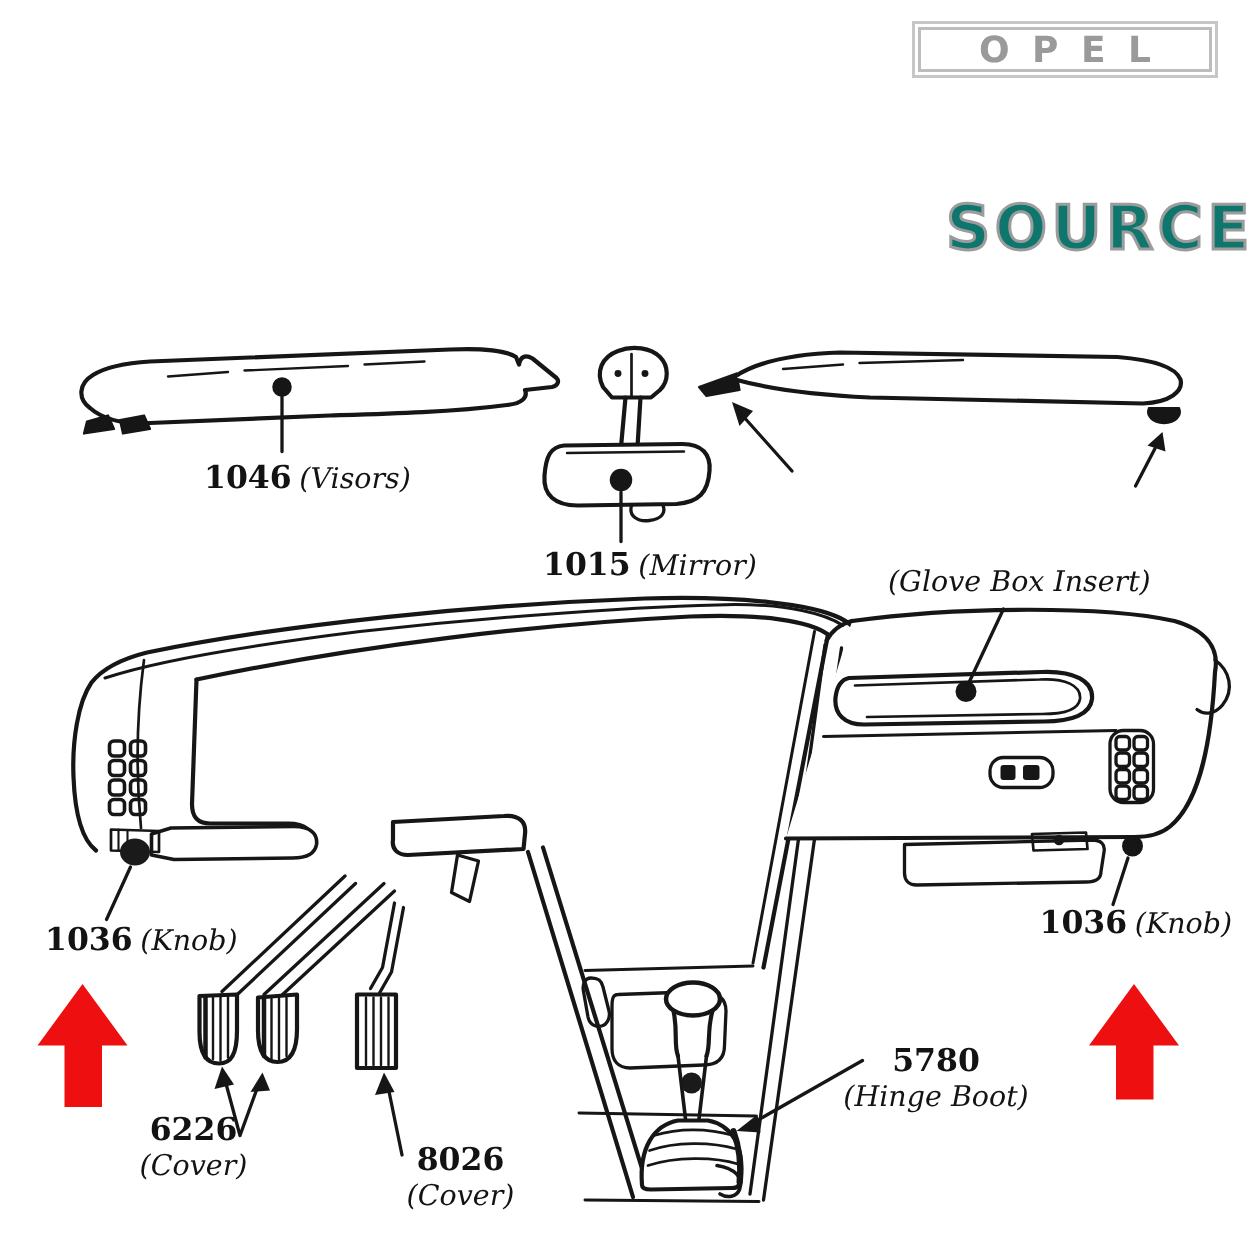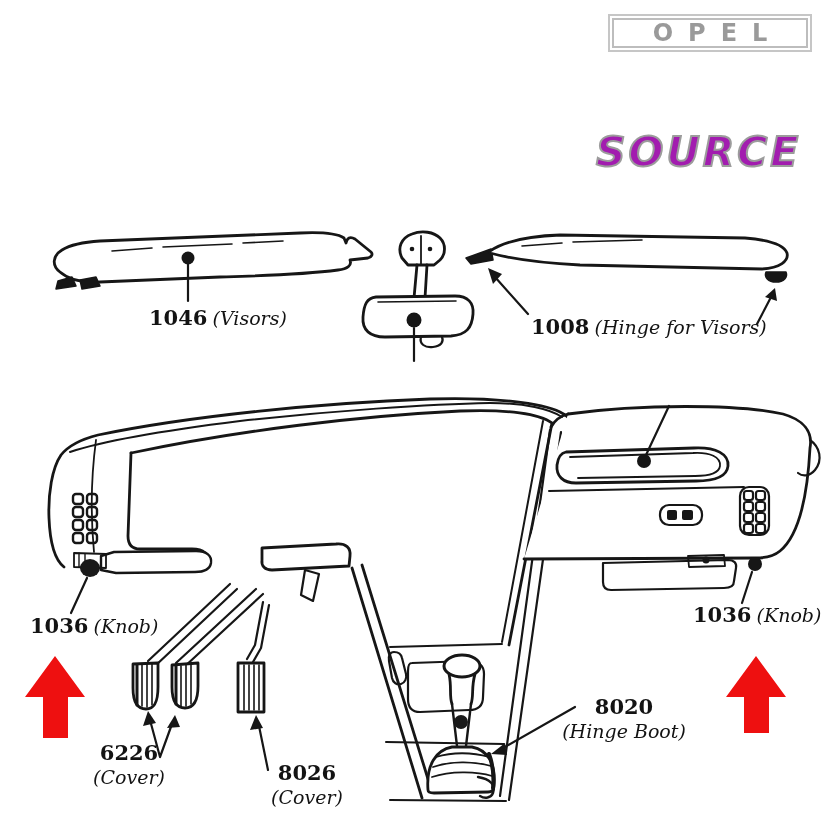--- a/index.html
+++ b/index.html
@@ -12,23 +12,23 @@
   .logo{position:absolute;left:596px;top:10px;width:238px;height:165px;}
   .badge{position:absolute;left:12px;top:4px;width:200px;height:34px;
          border:2px solid #c6c6c6;box-shadow:inset 0 0 0 2px #ffffff, inset 0 0 0 4px #bdbdbd;
          display:flex;align-items:center;justify-content:center;}
   .badge-text{font-family:"DejaVu Sans", sans-serif;font-weight:bold;font-size:24px;
          color:#9a9a9a;letter-spacing:15px;text-indent:15px;line-height:1;}
   .model-text{position:absolute;left:6px;top:44px;width:226px;text-align:center;
          font-family:"DejaVu Sans", sans-serif;font-weight:bold;font-size:76px;line-height:1;
          color:#9a9a9a;letter-spacing:42px;text-indent:42px;
          text-shadow:1px 1px 0 #d9d9d9;}
-  .source-text{position:absolute;left:0px;top:122px;width:240px;text-align:left;
-         font-family:"DejaVu Sans", sans-serif;font-style:italic;font-weight:bold;font-size:41px;
-         line-height:1;color:#a21caf;-webkit-text-stroke:2px #9c9c9c;letter-spacing:3px;}
+  .source-text{position:absolute;left:0px;top:122px;width:240px;text-align:right;
+         font-family:"DejaVu Sans", sans-serif;font-weight:bold;font-size:41px;
+         line-height:1;color:#0f766e;-webkit-text-stroke:2px #9c9c9c;letter-spacing:3px;}
 
   
   .plabel{position:absolute;white-space:nowrap;color:#131313;}
   .num{font-family:"DejaVu Serif", serif;font-weight:bold;font-size:21px;}
   .nm{font-family:"DejaVu Serif", serif;font-style:italic;font-size:19px;}
   .two-line{text-align:center;transform:translateX(-50%);line-height:25px;}
 </style>
 </head>
 <body>
 
@@ -187,31 +187,34 @@
         <polygon points="175,715 167,728 180,727" fill="#161616" stroke="none"></polygon>
         <path d="M 268,770 L 259,726" stroke-width="2.2"></path>
         <polygon points="256,715 250,730 263,728" fill="#161616" stroke="none"></polygon>
       </g>
     </g>
 
     <polygon points="55,656 85,697 68,697 68,738 43,738 43,697 25,697" fill="#ee1010"></polygon>
     <polygon points="756,656 786,697 769,697 769,733 744,733 744,697 726,697" fill="#ee1010"></polygon>
   </svg>
 
-  <div class="plabel" style="left:136px;top:305px;margin-left:13px;">
+  <div class="plabel" style="left:136px;top:305px;">
     <span class="num">1046</span>
     <span class="nm">(Visors)</span>
   </div>
 
-
-  <div class="plabel" style="left:531px;top:314px;">
-    <span class="num">1008</span>
-    <span class="nm">(Hinge for Visors)</span>
-  </div>
-
+  <div class="plabel" style="left:362px;top:363px;">
+    <span class="num">1015</span>
+    <span class="nm">(Mirror)</span>
+  </div>
+
+
+  <div class="plabel" style="left:592px;top:377px;">
+    <span class="nm">(Glove Box Insert)</span>
+  </div>
 
   <div class="plabel" style="left:30px;top:613px;">
     <span class="num">1036</span>
     <span class="nm">(Knob)</span>
   </div>
 
   <div class="plabel" style="left:693px;top:602px;">
     <span class="num">1036</span>
     <span class="nm">(Knob)</span>
   </div>
@@ -220,17 +223,17 @@
     <div class="num">6226</div>
     <div class="nm">(Cover)</div>
   </div>
 
   <div class="plabel two-line" style="left:307px;top:760px;">
     <div class="num">8026</div>
     <div class="nm">(Cover)</div>
   </div>
 
   <div class="plabel two-line" style="left:624px;top:694px;">
-    <div class="num">8020</div>
+    <div class="num">5780</div>
     <div class="nm">(Hinge Boot)</div>
   </div>
 
 </div>
 
 </body></html>

